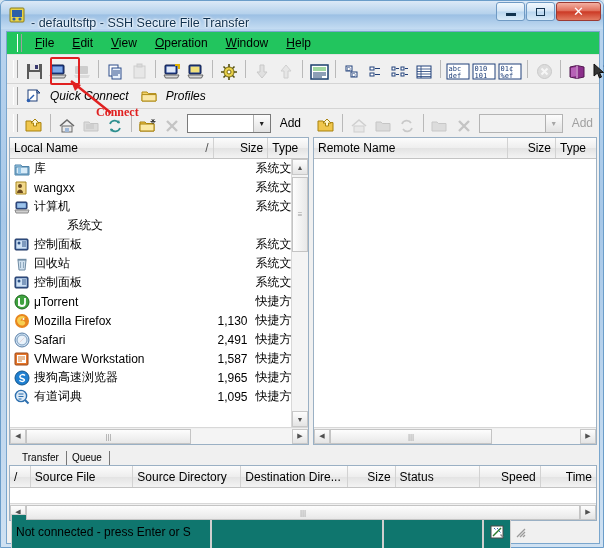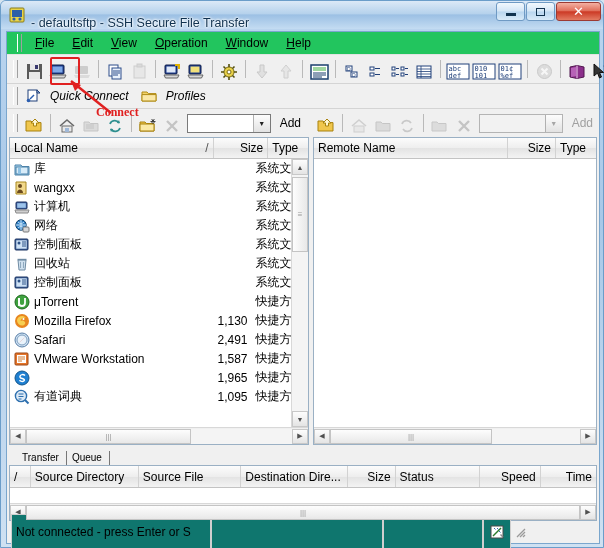--- a/index.html
+++ b/index.html
@@ -536,30 +536,20 @@
                       <rect x="3.2" y="4.2" width="8.6" height="4.6" fill="#9cc3ea"></rect>
                       <path d="M1 11h14l-1 3H2Z" fill="#cfcfcf" stroke="#8a8a8a"></path>
                     </svg>
                   </span>
                   <span>计算机</span>
                 </div>
                 <div class="sz"></div>
                 <div class="tp">系统文</div>
               </div>
               <div class="row">
-                <div class="nm">
-                  <span class="ficon">
-                    <svg width="16" height="16" viewBox="0 0 16 16">
-                      <circle cx="7" cy="7" r="5.2" fill="#2f7fc4" stroke="#14456e"></circle>
-                      <path d="M2 7h10M7 2v10M4 4c2 2 4 2 6 0M4 10c2-2 4-2 6 0" stroke="#cfe8fa" fill="none"></path>
-                      <rect x="9" y="9" width="6" height="5" rx="1" fill="#d6d6d6" stroke="#7a7a7a"></rect>
-                    </svg>
-                  </span>
-                  <span>网络</span>
-                </div>
                 <div class="sz"></div>
                 <div class="tp">系统文</div>
               </div>
               <div class="row">
                 <div class="nm">
                   <span class="ficon">
                     <svg width="16" height="16" viewBox="0 0 16 16">
                       <rect x="1" y="2" width="13" height="11" rx="1" fill="#3b5e96" stroke="#1c3462"></rect>
                       <rect x="2.3" y="3.3" width="10.4" height="8.4" fill="#cfe2f5"></rect>
                       <circle cx="5" cy="6" r="1.5" fill="#2d5287"></circle>
@@ -658,20 +648,21 @@
                 <div class="tp">快捷方</div>
               </div>
               <div class="row">
                 <div class="nm">
                   <span class="ficon">
                     <svg width="16" height="16" viewBox="0 0 16 16">
                       <circle cx="8" cy="8" r="7" fill="#1f7fd0" stroke="#12558c"></circle>
                       <path d="M11 5.5c-1.6-1.4-4.4-1.2-5 .8-.5 1.7 1.4 2 2.8 2.4 1.4.4 2.2 1.3 1 2.2-1.3.9-3.4.5-4.3-.6" stroke="#fff" stroke-width="1.5" fill="none"></path>
                     </svg>
                   </span>
+                  <span>搜狗高速浏览器</span>
                 </div>
                 <div class="sz">1,965</div>
                 <div class="tp">快捷方</div>
               </div>
               <div class="row">
                 <div class="nm">
                   <span class="ficon">
                     <svg width="16" height="16" viewBox="0 0 16 16">
                       <circle cx="7" cy="7" r="5.6" fill="#dce9f5" stroke="#2d6fae" stroke-width="1.4"></circle>
                       <path d="M11 11l3.5 3.5" stroke="#2d6fae" stroke-width="2"></path>
@@ -729,22 +720,22 @@
     </div>
 
     <div class="bottom">
       <div class="tabs">
         <div class="tab">Transfer</div>
         <div class="tab">Queue</div>
       </div>
       <div class="xfer">
         <div class="xhdr" id="xfer-hdr">
             <div class="hc" style="width: 22px;">/</div>
+            <div class="hc" style="width: 112px;">Source File</div>
             <div class="hc" style="width: 118px;">Source Directory</div>
-            <div class="hc" style="width: 112px;">Source File</div>
             <div class="hc" style="width: 116px;">Destination Dire...</div>
             <div class="hc r" style="width: 52px;">Size</div>
             <div class="hc" style="width: 92px;">Status</div>
             <div class="hc r" style="width: 66px;">Speed</div>
             <div class="hc r" style="width: 60px; border-right: none;">Time</div>
           </div>
         <div class="xbody"></div>
         <div class="hsb">
           <div class="btn">◀</div>
           <div class="track">

